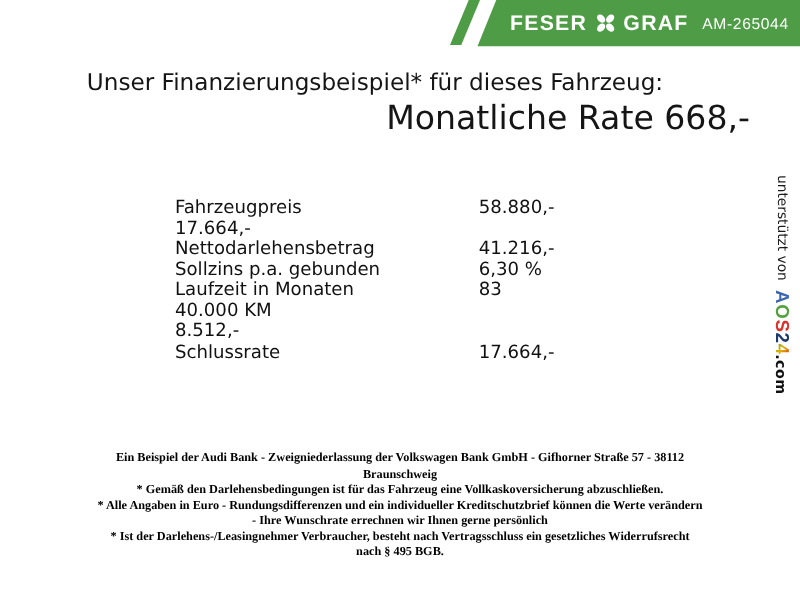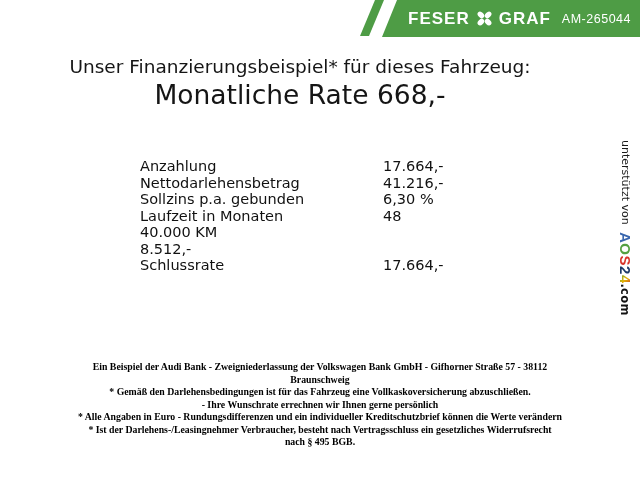--- a/index.html
+++ b/index.html
@@ -13,21 +13,21 @@
   .banner-text{
     position:absolute;top:0;left:408px;height:37px;
     display:flex;align-items:center;gap:6px;color:#fff;
   }
   .brand-word{font-weight:bold;font-size:17px;letter-spacing:1px;font-family:"Liberation Sans",sans-serif;}
   .clover{width:17px;height:17px;display:block;}
   .ref-number{font-size:12.5px;letter-spacing:.5px;margin-left:5px;font-family:Liberation Sans, sans-serif;}
 
   
   .title-1{position:absolute;top:56px;left:0;width:600px;text-align:center;font-size:18.5px;color:#151515;}
-  .title-2{position:absolute;top:79px;left:0;width:600px;text-align:center;font-size:26.5px;color:#151515;}
+  .title-2{position:absolute;top:79px;left:0;width:600px;text-align:right;font-size:26.5px;color:#151515;}
 
   
   .finance-table{position:absolute;left:140px;top:158px;font-size:14.5px;line-height:16.5px;}
   .ft-row{display:flex;}
   .ft-label{width:243px;}
   .ft-value{white-space:nowrap;}
 
   
   .vertical-strip{
     position:absolute;left:604px;top:140px;height:210px;width:30px;
@@ -69,34 +69,37 @@
     </svg>
     <span class="brand-word">GRAF</span>
     <span class="ref-number">AM-265044</span>
   </div>
 
   <div class="title-1">Unser Finanzierungsbeispiel* für dieses Fahrzeug:</div>
   <div class="title-2">Monatliche Rate 668,-</div>
 
   <div class="finance-table">
     <div class="ft-row">
-      <span class="ft-label">Anzahlung</span>
+      <span class="ft-label">Fahrzeugpreis</span>
+      <span class="ft-value">58.880,-</span>
+    </div>
+    <div class="ft-row">
       <span class="ft-value">17.664,-</span>
     </div>
     <div class="ft-row">
       <span class="ft-label">Nettodarlehensbetrag</span>
       <span class="ft-value">41.216,-</span>
     </div>
     <div class="ft-row">
       <span class="ft-label">Sollzins p.a. gebunden</span>
       <span class="ft-value">6,30 %</span>
     </div>
     <div class="ft-row">
       <span class="ft-label">Laufzeit in Monaten</span>
-      <span class="ft-value">48</span>
+      <span class="ft-value">83</span>
     </div>
     <div class="ft-row">
       <span class="ft-value">40.000 KM</span>
     </div>
     <div class="ft-row">
       <span class="ft-value">8.512,-</span>
     </div>
     <div class="ft-row">
       <span class="ft-label">Schlussrate</span>
       <span class="ft-value">17.664,-</span>
@@ -104,19 +107,19 @@
   </div>
 
   <div class="vertical-strip">
     <span>unterstützt von</span><span class="v-logo"><span style="color: rgb(58, 103, 174);">A</span><span style="color: rgb(85, 160, 65);">O</span><span style="color: rgb(217, 52, 43);">S</span><span style="color: rgb(30, 58, 104);">2</span><span class="logo-grad">4</span></span><span class="v-com">.com</span>
   </div>
 
   <div class="footer">
     <div>Ein Beispiel der Audi Bank - Zweigniederlassung der Volkswagen Bank GmbH - Gifhorner Straße 57 - 38112</div>
     <div>Braunschweig</div>
     <div>* Gemäß den Darlehensbedingungen ist für das Fahrzeug eine Vollkaskoversicherung abzuschließen.</div>
+    <div>* Alle Angaben in Euro - Rundungsdifferenzen und ein individueller Kreditschutzbrief können die Werte verändern</div>
     <div>- Ihre Wunschrate errechnen wir Ihnen gerne persönlich</div>
-    <div>* Alle Angaben in Euro - Rundungsdifferenzen und ein individueller Kreditschutzbrief können die Werte verändern</div>
     <div>* Ist der Darlehens-/Leasingnehmer Verbraucher, besteht nach Vertragsschluss ein gesetzliches Widerrufsrecht</div>
     <div>nach § 495 BGB.</div>
   </div>
 
 </div>
 
 </body></html>

